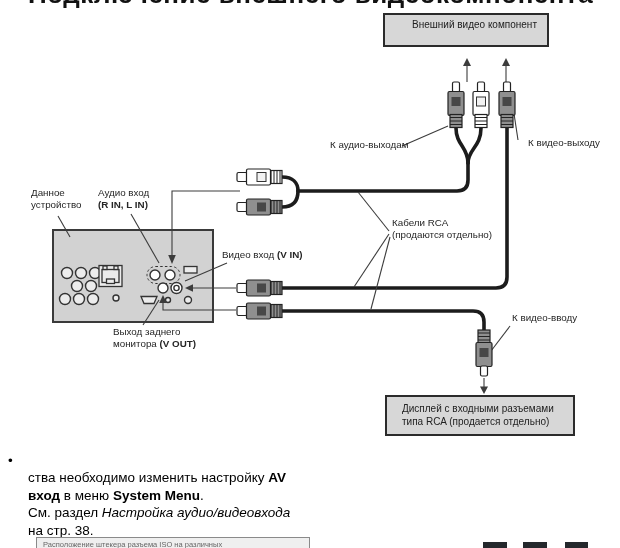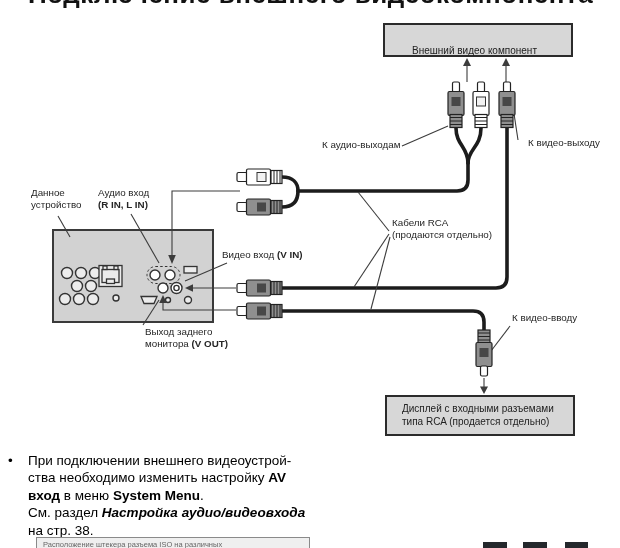--- a/index.html
+++ b/index.html
@@ -11,30 +11,30 @@
   
   .clipped-heading{
     left:28px; top:-21px; font-size:26px; font-weight:bold; line-height:30px;
     white-space:nowrap; color:#111; letter-spacing:0.5px;
   }
   
   .callout{
     background:var(--box_fill,#d7d7d7); border:2px solid var(--box_border,#2b2b2b);
     font-size:10px; line-height:12.5px; color:#222; box-sizing:border-box;
   }
-  .callout.external{left:383px; top:23px; width:190px; height:34px; padding:20px 0 0 27px;}
+  .callout.external{left:383px; top:13px; width:166px; height:34px; padding:4px 0 0 27px;}
   .callout.display{left:385px; top:395px; width:190px; height:41px; padding:6px 0 16px 15px;}
   
   .lbl{font-size:9.8px; line-height:11.8px; white-space:nowrap; color:#262626;}
   .lbl b{font-weight:bold;}
   .lbl-this-device{left:31px; top:187px;}
   .lbl-audio-input{left:98px; top:187px;}
   .lbl-video-input{left:222px; top:249px;}
-  .lbl-rear-monitor{left:113px; top:326px;margin-left:32px;}
-  .lbl-to-audio-outputs{left:322px; top:139px;text-align:center;}
+  .lbl-rear-monitor{left:113px; top:326px;}
+  .lbl-to-audio-outputs{left:330px; top:139px;text-align:center;}
   .lbl-to-video-output{left:516px; top:137px;padding-left:12px;}
   .lbl-rca-cables{left:392px; top:217px;}
   .lbl-to-video-input{left:492px; top:312px;padding-left:20px;}
   
   svg.art{left:0; top:0;}
   .cable{fill:none; stroke:var(--ink,#1c1c1c); stroke-width:3.6; stroke-linecap:round;}
   .thin{fill:none; stroke:var(--leader,#3c3c3c); stroke-width:1.1;}
   .head{fill:var(--leader,#3c3c3c); stroke:none;}
   .panel{fill:var(--panel,#d2d2d2); stroke:#3a3a3a; stroke-width:2;}
   .jack{fill:#ececec; stroke:#333; stroke-width:1.4;}
@@ -44,21 +44,21 @@
   .pb-w{fill:#ffffff; stroke:#222; stroke-width:1.2;}
   .sq-d{fill:var(--plug_dark,#474747); stroke:none;}
   .sq-l{fill:#f2f2f2; stroke:#333; stroke-width:1;}
   .rl{stroke:#222; stroke-width:1;}
   .pin{fill:#fff; stroke:#222; stroke-width:1.2;}
   .port{fill:#ececec; stroke:#333; stroke-width:1.3;}
   
   .note{left:8px; top:452px; width:316px; display:flex; font-size:13.5px; line-height:17.4px; color:#000;}
   .note .bullet{width:20px; flex:none;}
   .note b{font-weight:bold;}
-  .note i{font-style:italic;font-weight:bold;}
+  .note i{font-style:italic;}
   
   .footer-frag{
     left:36px; top:537px; width:274px; height:29px; overflow:hidden;
     border:1px solid #8a8a8a; background:#efefef; font-size:7.5px; color:#666;
     white-space:nowrap; padding:2px 0 0 6px; box-sizing:border-box; filter:blur(0.4px);
   }
   .tab{height:6.5px; top:541.5px; background:var(--footer_tab,#24282c);}
   .tab1{left:483px; width:24px;}
   .tab2{left:523px; width:24px;}
   .tab3{left:565px; width:23px;}
@@ -262,21 +262,21 @@
   <div class="abs lbl lbl-to-video-output">К видео-выходу</div>
   <div class="abs lbl lbl-rca-cables">
     <div>Кабели RCA</div>
     <div>(продаются отдельно)</div>
   </div>
   <div class="abs lbl lbl-to-video-input">К видео-вводу</div>
 
   <div class="abs note">
     <span class="bullet">•</span>
     <div class="note-text">
-      <span>При подключении внешнего видеоустрой-</span><br>
+      <br>
       <span>ства необходимо изменить настройку </span><b>AV</b><br>
       <b>вход</b><span> в меню </span><b>System Menu</b><span>.</span><br>
       <span>См. раздел  </span><i>Настройка аудио/видеовхода</i><br>
       <span>на стр. 38.</span>
     </div>
   </div>
 
   <div class="abs footer-frag">Расположение штекера разъема ISO на различных</div>
   <div class="abs tab tab1"></div>
   <div class="abs tab tab2"></div>

